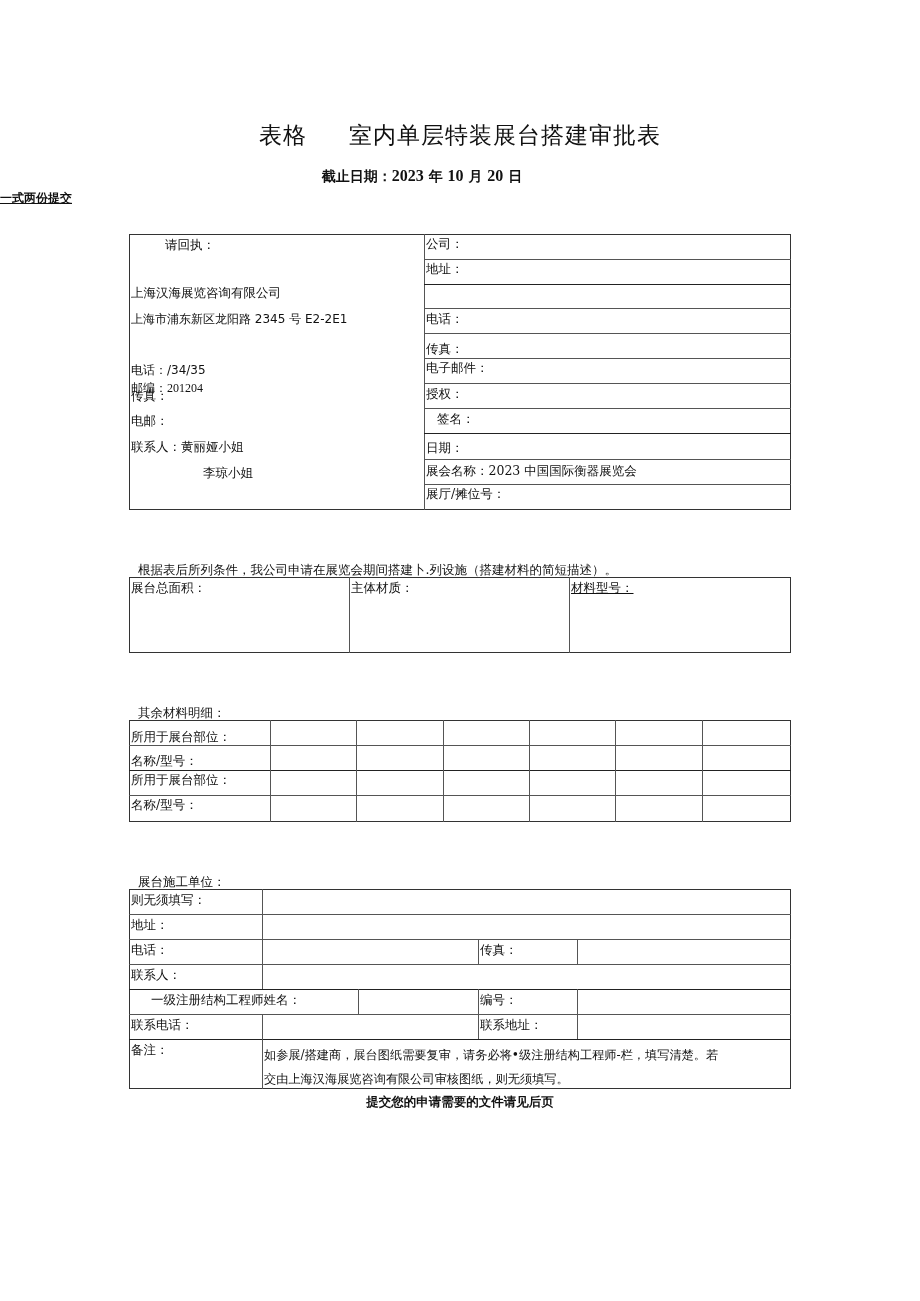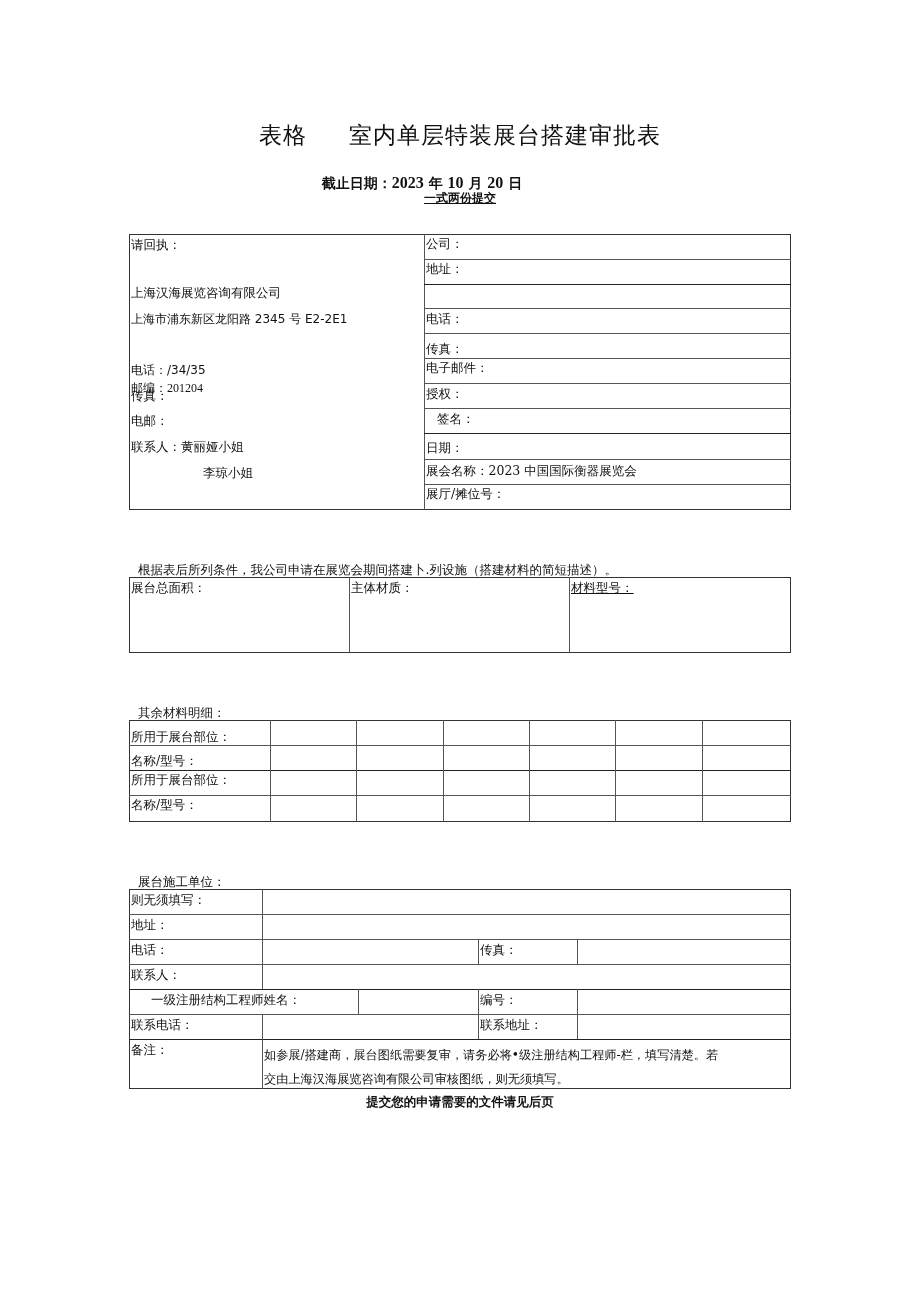--- a/index.html
+++ b/index.html
@@ -1,24 +1,24 @@
 <!DOCTYPE html>
 <html><head>
 <meta charset="utf-8">
 <style>
   html, body { margin:0; padding:0; background:#ffffff; }
   body { width:920px; height:1301px; position:relative; overflow:hidden;
          font-family:"DejaVu Serif","Liberation Serif",serif; color:#111; }
   .abs { position:absolute; }
   .title { left:0; width:920px; top:120px; text-align:center; font-size:23px; letter-spacing:1px; }
   .title .gap { display:inline-block; width:42px; }
-  .deadline { left:0; width:844px; top:174px; text-align:center; font-size:14px; font-weight:bold;
+  .deadline { left:0; width:844px; top:167px; text-align:center; font-size:14px; font-weight:bold;
               font-family:"DejaVu Sans","Liberation Sans",sans-serif; }
   .deadline .num { font-family:"Liberation Serif","DejaVu Serif",serif; font-size:16px; }
-  .copies { left:0; width:920px; top:190px; text-align:center; font-size:12px; font-weight:bold;
+  .copies { left:0; width:920px; top:190px; font-size:12px; font-weight:bold;
             text-decoration:underline; font-family:"DejaVu Sans","Liberation Sans",sans-serif; }
   .box { border:1px solid #333; box-sizing:border-box; }
   .hline { position:absolute; height:0; border-top:1px solid #555; }
   .vline { position:absolute; width:0; border-left:1px solid #555; }
   .cell-text { position:absolute; font-size:12.5px; white-space:nowrap; line-height:1; }
   .left-text { position:absolute; left:131px; font-size:12.5px; white-space:nowrap; line-height:1; }
   .intro { font-size:12.5px; white-space:nowrap; }
   .footer { left:0; width:920px; top:1094px; text-align:center; font-size:12.5px; font-weight:bold;
             font-family:"DejaVu Sans","Liberation Sans",sans-serif; }
 </style>
@@ -29,21 +29,21 @@
   <span>表格</span><span class="gap"></span><span>室内单层特装展台搭建审批表</span>
 </div>
 <div class="abs deadline">
   <span>截止日期：</span><span class="num">2023</span> <span>年</span> <span class="num">10</span> <span>月</span> <span class="num">20</span> <span>日</span>
 </div>
 <div class="abs copies">一式两份提交</div>
 
 <div class="abs box" style="left:129px; top:234px; width:662px; height:276px;"></div>
 <div class="vline" style="left:424px; top:234px; height:276px;"></div>
 
-<div class="left-text" style="top:239px;">请回执：</div>
+<div class="left-text" style="top:239px;padding-left:34px;">请回执：</div>
 <div class="left-text" style="top:287px;">上海汉海展览咨询有限公司</div>
 <div class="left-text" style="top:313px; font-family:'DejaVu Sans','Liberation Sans',sans-serif; font-size:12px;">上海市浦东新区龙阳路 2345 号 E2-2E1</div>
 <div class="left-text" style="top:338px; font-family:Liberation Serif, serif; font-size:12px;margin-top:44px;">邮编：201204</div>
 <div class="left-text" style="top:364px; font-family:'DejaVu Sans','Liberation Sans',sans-serif; font-size:12px;">电话：/34/35</div>
 <div class="left-text" style="top:390px;">传真：</div>
 <div class="left-text" style="top:415px;">电邮：</div>
 <div class="left-text" style="top:441px;">联系人：黄丽娅小姐</div>
 <div class="left-text" style="left:203px; top:467px;">李琼小姐</div>
 
 <div class="hline" style="left:424px; width:367px; top:259px;"></div>

